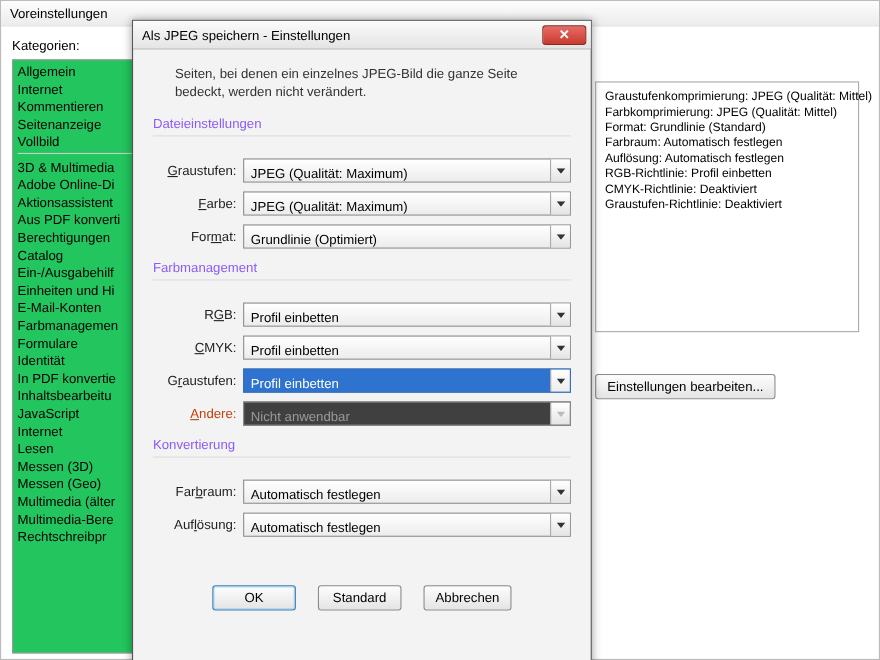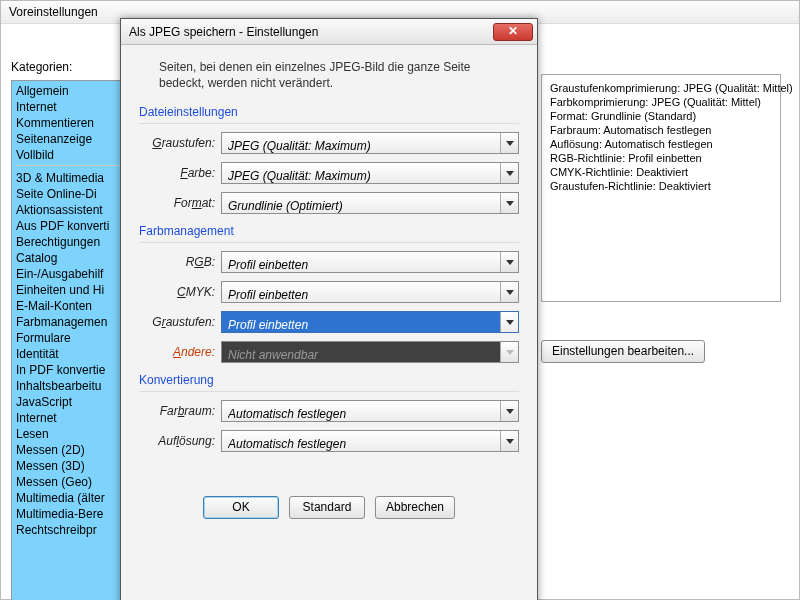--- a/index.html
+++ b/index.html
@@ -3,54 +3,54 @@
 <meta charset="utf-8">
 <style>
 * { box-sizing: border-box; margin: 0; padding: 0; font-family: "Segoe UI", Tahoma, sans-serif; font-size: 12px; }
 body { background: #fff; width: 800px; height: 600px; overflow: hidden; }
 
 
 .prefs-window { position: absolute; left: 0; top: 0; width: 800px; height: 600px; background: #fff; border: 1px solid #bbb; }
 .prefs-title { padding: 4px 8px; background: linear-gradient(#fdfdfd,#ececec); border-bottom: 1px solid #ddd; }
 .prefs-body { display: flex; height: calc(100% - 24px); }
 .kat-col { width: 140px; padding: 10px 6px 0 10px; }
-.kat-label { margin-bottom: 6px; margin-top: 26px; }
-.kat-list { border: 1px solid #999; height: 540px; overflow: hidden; background: #7dd3fc; padding: 2px 0; }
+.kat-label { margin-bottom: 6px; }
+.kat-list { border: 1px solid #999; height: 540px; overflow: hidden; background: #22c55e; padding: 2px 0; }
 .kat-list div { padding: 1px 4px; white-space: nowrap; }
 .kat-sep { border-top: 1px solid #ccc; margin: 2px 4px; }
 
 .right-col { flex: 1; padding: 10px 12px 0 0; }
 .right-box { border: 1px solid #aaa; background: #fff; margin-left: 400px; margin-top: 40px; width: 240px; height: 228px; padding: 6px 8px; }
 .right-box div { padding: 1px 0; white-space: nowrap; font-size: 11px; }
 .edit-btn-wrap { margin-left: 400px; margin-top: 6px; }
 
 
 .dialog { position: absolute; left: 120px; top: 18px; width: 418px; height: 596px; background: #f3f3f3; border: 1px solid #555; box-shadow: 0 0 8px rgba(0,0,0,0.4); }
 .dialog-titlebar { height: 26px; background: linear-gradient(#fbfbfb,#e4e4e4); border-bottom: 1px solid #bbb; display: flex; align-items: center; padding: 0 4px 0 8px; }
 .dialog-title { flex: 1; font-size: 12px; }
 .close-btn { width: 40px; height: 18px; background: linear-gradient(#e76b64,#c93a30); border: 1px solid #8a2a22; border-radius: 3px; color: #fff; text-align: center; line-height: 14px; cursor: pointer; font-weight: bold; }
 .dialog-body { padding: 14px 18px 10px 18px; }
 .intro { text-align: left; color: #333; margin: 0 20px 14px 20px; line-height: 1.35; }
 
 .group { margin-bottom: 10px; }
-.group-title { color: #1d4ed8; margin-bottom: 4px; }
-.group-inner { border-top: 1px solid #ddd; padding-top: 8px; font-style: italic; }
+.group-title { color: #8b5cf6; margin-bottom: 4px; }
+.group-inner { border-top: 1px solid #ddd; padding-top: 20px; }
 .row { display: flex; align-items: center; margin-bottom: 8px; }
 .row-label { width: 82px; text-align: right; padding-right: 6px; color: #222; }
 .row-label.disabled { color: #c2410c; }
 
 .combo { flex: 1; height: 22px; border: 1px solid #8e8e8e; background: linear-gradient(#fff,#ececec); display: flex; align-items: flex-end; padding: 0 4px 0 6px; cursor: pointer; position: relative; }
 .combo.selected { background: #2f73d0; color: #fff; border-color: #3a6fb5; }
 .combo.selected .chev { background: linear-gradient(#fff,#ececec); color: #333; }
 .combo.disabled { color: #9a9a9a; background: #404040; cursor: default; }
 .combo span.txt { flex: 1; white-space: nowrap; overflow: hidden; }
 .chev { position: absolute; right: 0; top: 0; bottom: 0; width: 18px; border-left: 1px solid #aaa; display: flex; align-items: center; justify-content: center; background: linear-gradient(#fff,#e4e4e4); }
 .chev svg { width: 8px; height: 5px; }
 
-.btn-row { display: flex; justify-content: center; gap: 10px; margin-top: 12px; }
+.btn-row { display: flex; justify-content: center; gap: 20px; margin-top: 12px; }
 .btn { min-width: 76px; height: 23px; border: 1px solid #8b8b8b; border-radius: 3px; background: linear-gradient(#fdfdfd,#e4e4e4); cursor: pointer; padding: 0 10px; text-align: center; line-height: 21px; margin-top: 32px; }
 .btn.primary { border: 1px solid #3c7fb1; box-shadow: 0 0 0 1px #a6d3f3 inset; }
 
 .underline-letter { text-decoration: underline; }
 </style>
 </head>
 <body>
 
 <div class="prefs-window">
   <div class="prefs-title">Voreinstellungen</div>
@@ -58,37 +58,36 @@
     <div class="kat-col">
       <div class="kat-label">Kategorien:</div>
       <div class="kat-list">
         <div>Allgemein</div>
         <div>Internet</div>
         <div>Kommentieren</div>
         <div>Seitenanzeige</div>
         <div>Vollbild</div>
         <div class="kat-sep"></div>
         <div>3D &amp; Multimedia</div>
-        <div>Seite Online-Di</div>
+        <div>Adobe Online-Di</div>
         <div>Aktionsassistent</div>
         <div>Aus PDF konverti</div>
         <div>Berechtigungen</div>
         <div>Catalog</div>
         <div>Ein-/Ausgabehilf</div>
         <div>Einheiten und Hi</div>
         <div>E-Mail-Konten</div>
         <div>Farbmanagemen</div>
         <div>Formulare</div>
         <div>Identität</div>
         <div>In PDF konvertie</div>
         <div>Inhaltsbearbeitu</div>
         <div>JavaScript</div>
         <div>Internet</div>
         <div>Lesen</div>
-        <div>Messen (2D)</div>
         <div>Messen (3D)</div>
         <div>Messen (Geo)</div>
         <div>Multimedia (älter</div>
         <div>Multimedia-Bere</div>
         <div>Rechtschreibpr</div>
       </div>
     </div>
     <div class="right-col">
       <div class="right-box">
         <div>Graustufenkomprimierung: JPEG (Qualität: Mittel)</div>

